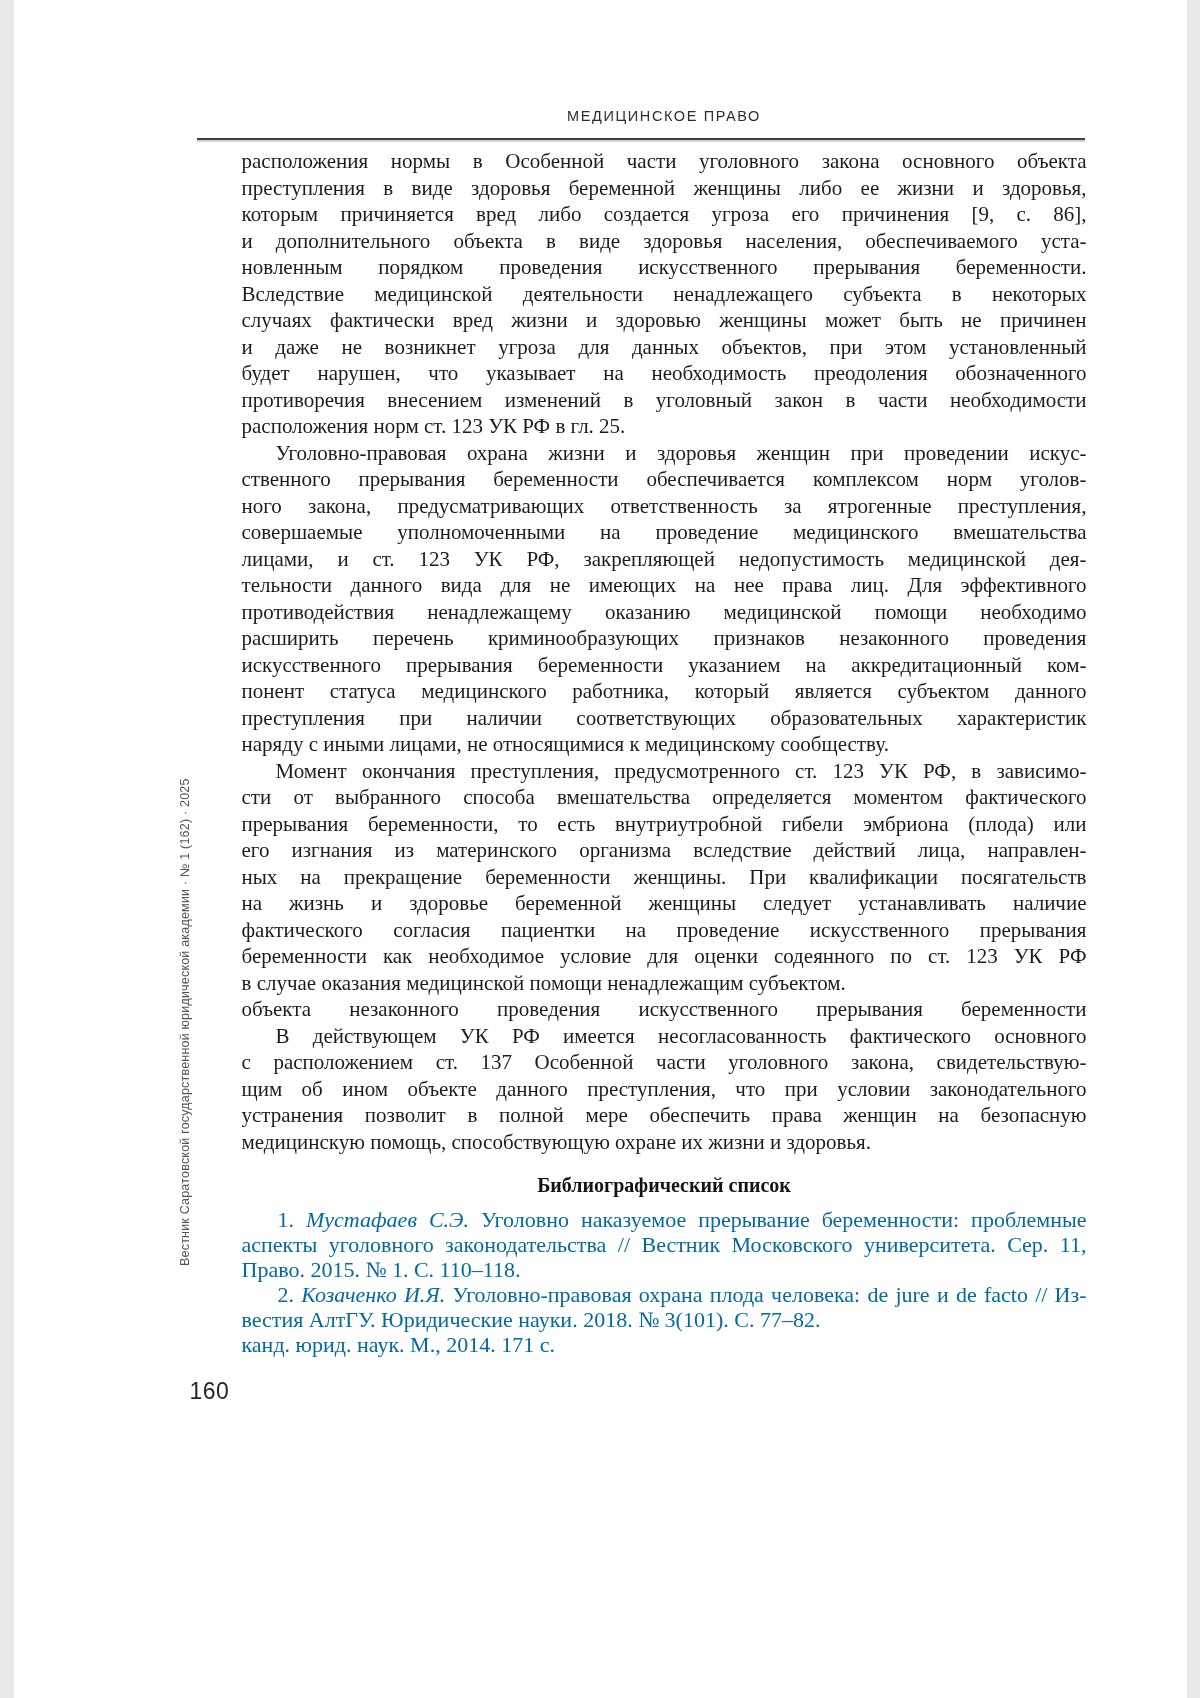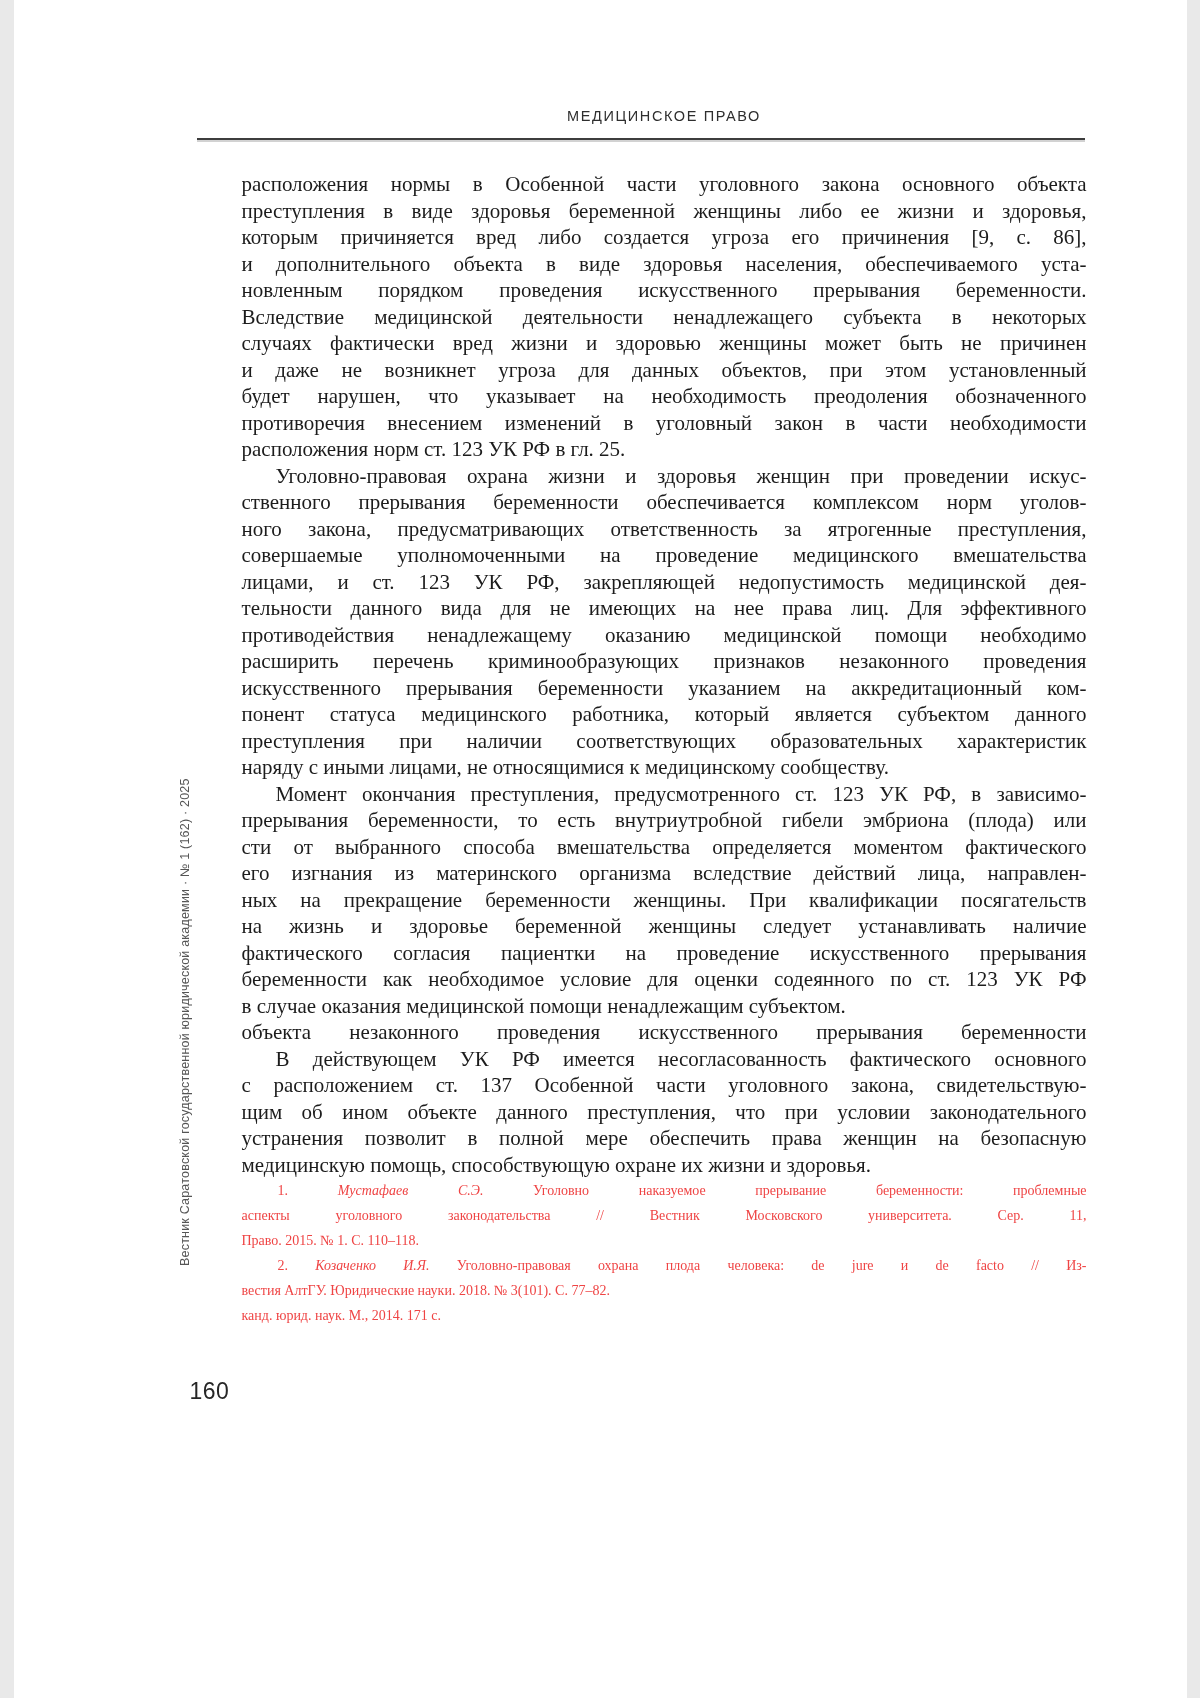--- a/index.html
+++ b/index.html
@@ -18,37 +18,37 @@
     font-family:"Liberation Sans", sans-serif;
     font-size:14.5px;letter-spacing:1.6px;
     color:#2e2e2e;
   }
   .head-rule{
     position:absolute;left:183px;top:138px;width:888px;height:2px;
     background:#3d3d3d;
     box-shadow:0 2px 0 #d2d2d2;
   }
   .content{
-    position:absolute;left:228px;top:171px;width:845px;
+    position:absolute;left:228px;top:148px;width:845px;
   }
   .ln{
     font-size:21px;line-height:26.5px;
     text-align:justify;text-align-last:justify;
     color:#1c1c1c;
   }
   .ln.last{text-align-last:left;}
   .ln.ind{text-indent:34px;}
   .bib-heading{
     font-size:20px;font-weight:bold;text-align:center;
     margin:17px 0 9px 0;line-height:26px;color:#141414;
   }
   .bl{
-    font-size:14px;line-height:25px;
+    font-size:22px;line-height:25px;
     text-align:justify;text-align-last:justify;
-    color:#ef4444;
+    color:#0369a1;
   }
   .bl.last{text-align-last:left;}
   .bl.first{padding-left:36px;}
   .bl i{font-style:italic;}
   .sidebar-journal{
     position:absolute;left:164px;top:1266px;
     transform:rotate(-90deg);transform-origin:0 0;
     font-family:"Liberation Sans", sans-serif;
     font-size:12.5px;color:#555;
     white-space:nowrap;letter-spacing:0.2px;
@@ -93,39 +93,40 @@
       <div class="ln">противодействия ненадлежащему оказанию медицинской помощи необходимо</div>
       <div class="ln">расширить перечень криминообразующих признаков незаконного проведения</div>
       <div class="ln">искусственного прерывания беременности указанием на аккредитационный ком-</div>
       <div class="ln">понент статуса медицинского работника, который является субъектом данного</div>
       <div class="ln">преступления при наличии соответствующих образовательных характеристик</div>
       <div class="ln last">наряду с иными лицами, не относящимися к медицинскому сообществу.</div>
     </div>
 
     <div>
       <div class="ln ind">Момент окончания преступления, предусмотренного ст. 123 УК РФ, в зависимо-</div>
+      <div class="ln">сти от выбранного способа вмешательства определяется моментом фактического</div>
       <div class="ln">прерывания беременности, то есть внутриутробной гибели эмбриона (плода) или</div>
-      <div class="ln">сти от выбранного способа вмешательства определяется моментом фактического</div>
       <div class="ln">его изгнания из материнского организма вследствие действий лица, направлен-</div>
       <div class="ln">ных на прекращение беременности женщины. При квалификации посягательств</div>
       <div class="ln">на жизнь и здоровье беременной женщины следует устанавливать наличие</div>
       <div class="ln">фактического согласия пациентки на проведение искусственного прерывания</div>
       <div class="ln">беременности как необходимое условие для оценки содеянного по ст. 123 УК РФ</div>
       <div class="ln last">в случае оказания медицинской помощи ненадлежащим субъектом.</div>
     </div>
 
     <div>
       <div class="ln">объекта незаконного проведения искусственного прерывания беременности</div>
       <div class="ln ind">В действующем УК РФ имеется несогласованность фактического основного</div>
       <div class="ln">с расположением ст. 137 Особенной части уголовного закона, свидетельствую-</div>
       <div class="ln">щим об ином объекте данного преступления, что при условии законодательного</div>
       <div class="ln">устранения позволит в полной мере обеспечить права женщин на безопасную</div>
       <div class="ln last">медицинскую помощь, способствующую охране их жизни и здоровья.</div>
     </div>
 
+    <div class="bib-heading">Библиографический список</div>
 
     <div>
       <div class="bl first"><span>1.</span> <i>Мустафаев С.Э.</i> <span>Уголовно наказуемое прерывание беременности: проблемные</span></div>
       <div class="bl">аспекты уголовного законодательства // Вестник Московского университета. Сер. 11,</div>
       <div class="bl last">Право. 2015. № 1. С. 110–118.</div>
     </div>
 
     <div>
       <div class="bl first"><span>2.</span> <i>Козаченко И.Я.</i> <span>Уголовно-правовая охрана плода человека: de jure и de facto // Из-</span></div>
       <div class="bl last">вестия АлтГУ. Юридические науки. 2018. № 3(101). С. 77–82.</div>

